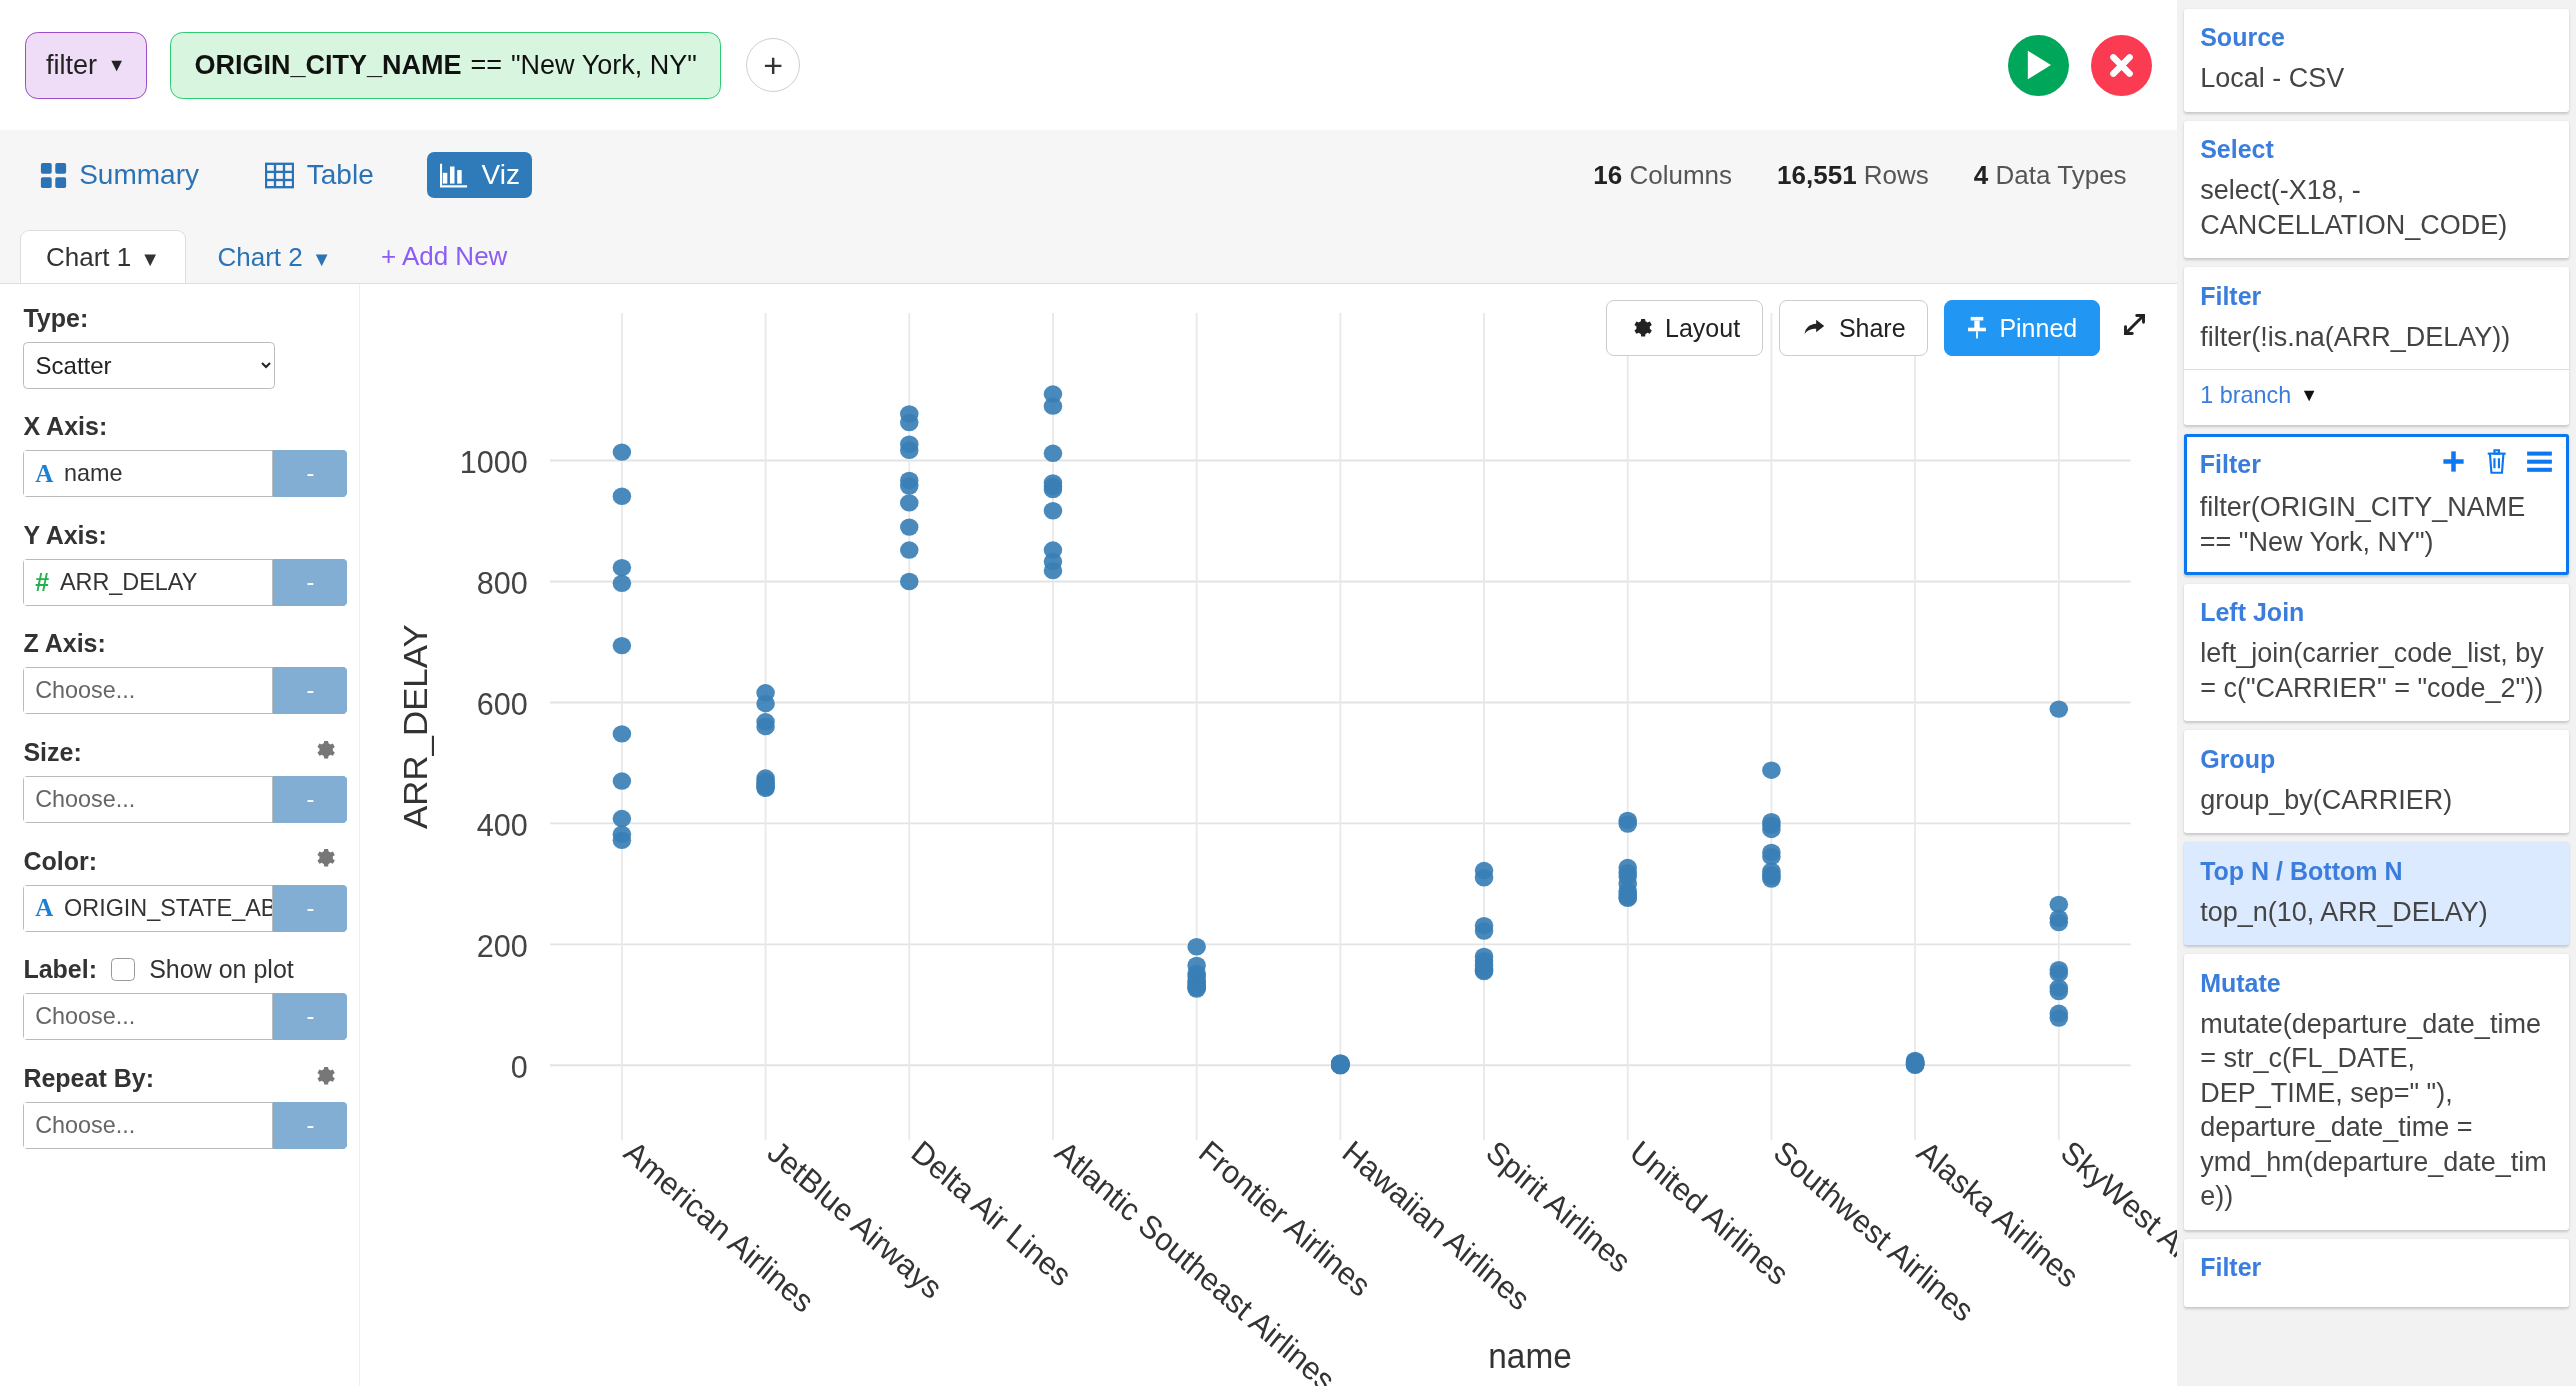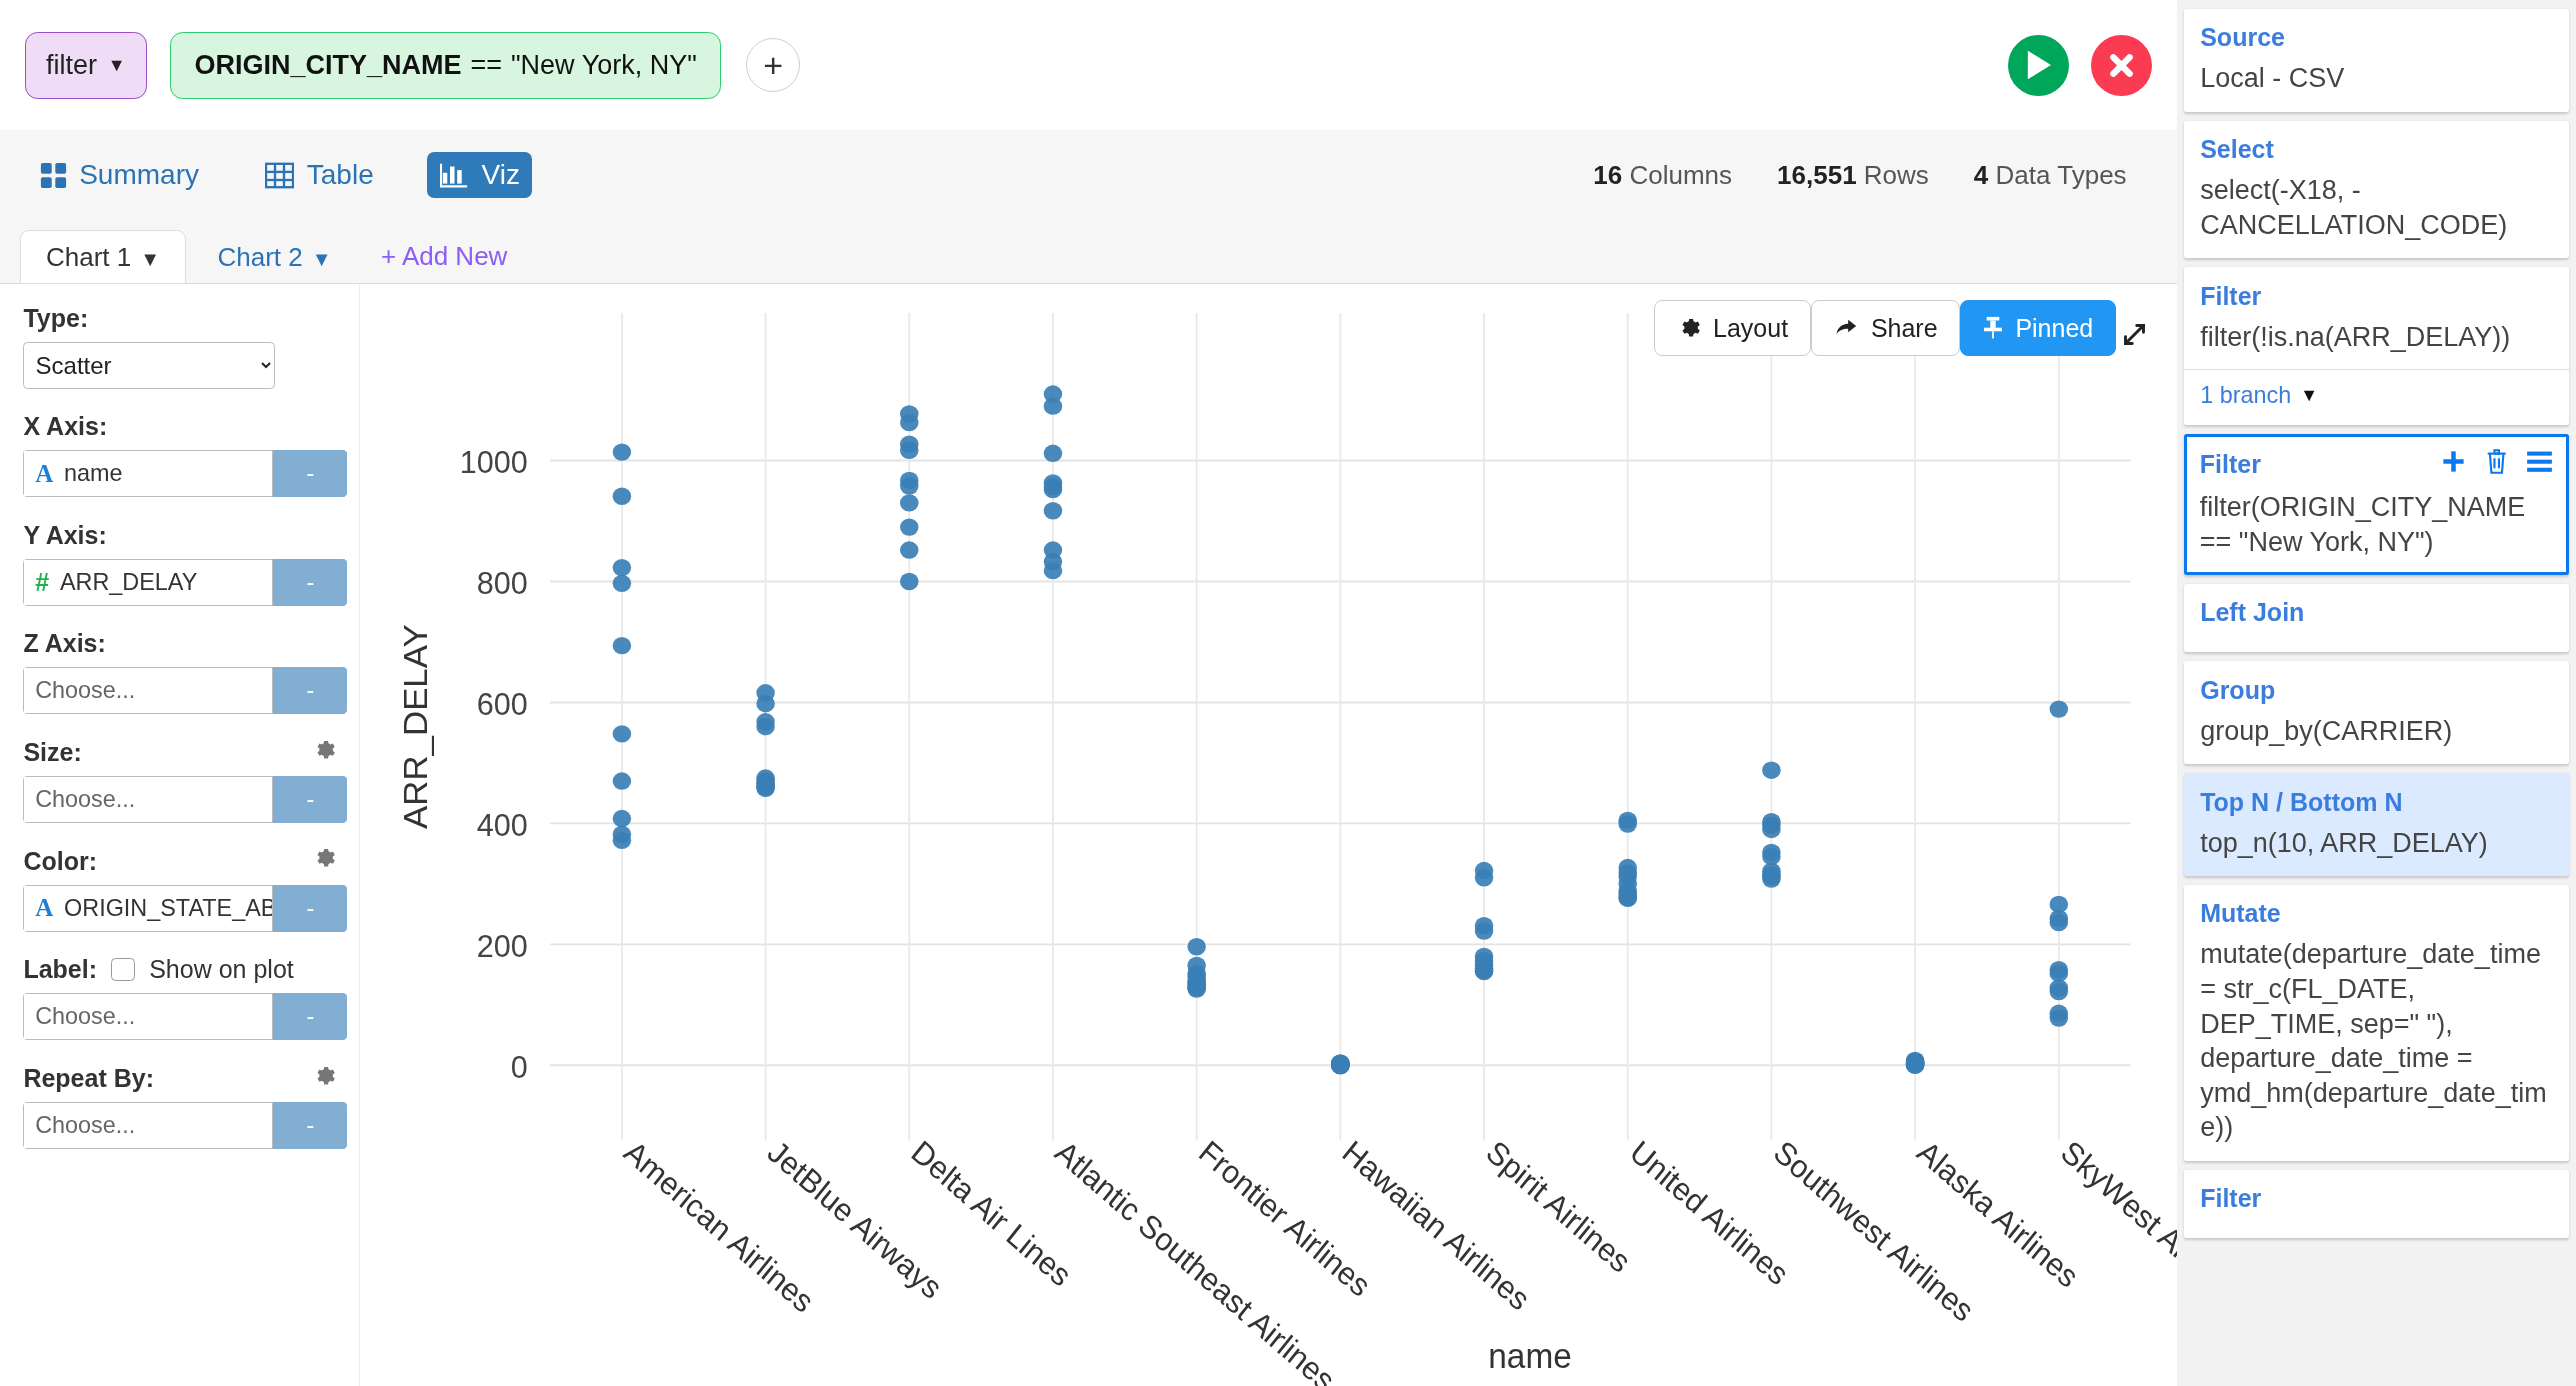--- a/index.html
+++ b/index.html
@@ -86,21 +86,21 @@
     font-size:23.4px; border:0.9px solid #83aed4; cursor:pointer;
   }
   .t-a { color:#1b7fd4; font-family:"Liberation Serif", serif; font-weight:bold; font-size:25px;}
   .t-hash { color:#22b14c; font-weight:bold; font-size:25px;}
   .lbl-row { display:flex; align-items:center; gap:14.4px; }
   .lbl-row .cb { width:23.4px; height:23.4px; border:1.8px solid #999; border-radius:4.5px; background:#fff; cursor:pointer;}
   .lbl-row .cbtxt { font-size:25px; font-weight:normal; color:#333; }
 
   
   .plot-wrap { flex:1 1 auto; position:relative; min-width:0; }
-  .plot-toolbar { position:absolute; top:16px; right:23.4px; display:flex; gap:0; align-items:flex-end; z-index:5;}
+  .plot-toolbar { position:absolute; top:16px; right:23.4px; display:flex; gap:16px; align-items:center; z-index:5;}
   .tb-btn { background:#fff; border:0.9px solid #ccc; border-radius:8px; height:56px; display:flex; align-items:center; gap:12.6px; padding:0 21.6px; font-size:25px; color:#222; cursor:pointer;}
   .tb-btn.pinned { background:#2196f3; border-color:#2196f3; color:#fff; }
   .tb-exp { font-size:31px; color:#222; cursor:pointer; padding:0 5.4px;}
   .plot-svg { position:absolute; inset:0; width:100%; height:100%; }
 
   
   .pipeline { width:399px; flex:0 0 399px; height:1387px; background:#f2f2f2; overflow:hidden; padding:9px 7.2px 0 7.2px;}
   .pcard { background:#fff; border-radius:2.7px; box-shadow:0 1.8px 2.7px rgba(0,0,0,.18); margin-bottom:9px; padding:14.4px 16px 16px 16px; cursor:pointer;}
   .pcard.sel { border:3.6px solid #0b78f0; padding:10.8px 12.6px 12.6px 12.6px; }
   .pcard.lite { background:#dbeafe; }
@@ -558,20 +558,21 @@
                 <rect x="1" y="15.4" width="22" height="3.6"></rect>
               </svg></span>
           </span>
         </div>
         <div class="pbody">filter(ORIGIN_CITY_NAME == "New York, NY")</div>
       </div>
       <div class="pcard">
         <div class="ptitle">
           <span>Left Join</span>
         </div>
+        <div class="pbody">left_join(carrier_code_list, by = c("CARRIER" = "code_2"))</div>
       </div>
       <div class="pcard">
         <div class="ptitle">
           <span>Group</span>
         </div>
         <div class="pbody">group_by(CARRIER)</div>
       </div>
       <div class="pcard lite">
         <div class="ptitle">
           <span>Top N / Bottom N</span>

